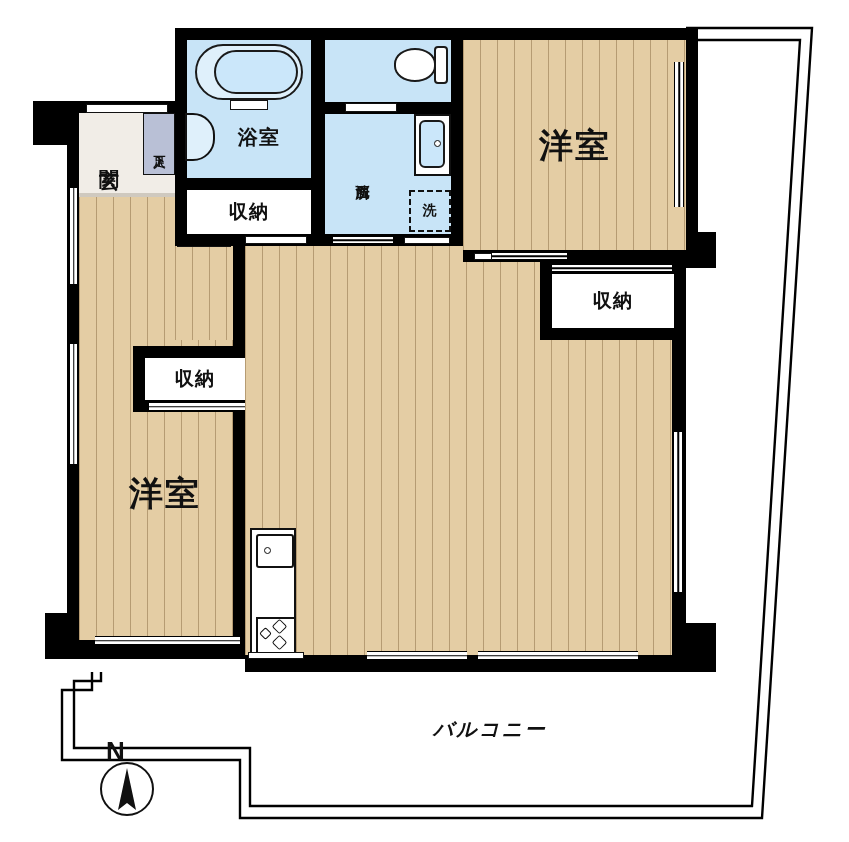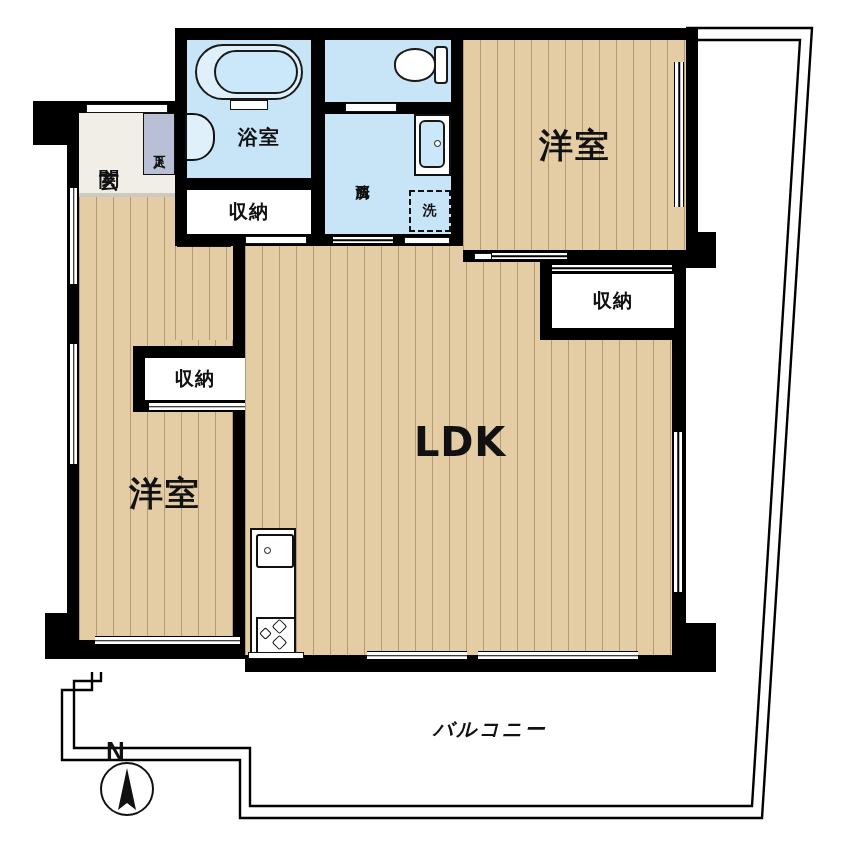--- a/index.html
+++ b/index.html
@@ -170,21 +170,20 @@
   <div class="label lbl-lg" style="left:100px;top:470px;width:130px;height:48px;font-size:34px;">洋室</div>
 
   <div class="win win-v" style="left:69px;top:188px;width:9px;height:96px;"></div>
   <div class="win win-v" style="left:69px;top:344px;width:9px;height:120px;"></div>
 
   <div class="win win-h" style="left:95px;top:636px;width:145px;height:9px;"></div>
 
   <div class="win-plain" style="left:177px;top:240px;width:54px;height:7px;border:1.3px solid #111;box-sizing:border-box;"></div>
 
   <div class="room floor-wood" style="left:245px;top:246px;width:427px;height:409px;"></div>
-  <div class="label lbl-lg" style="left:400px;top:418px;width:120px;height:48px;font-size:40px;font-weight:700;letter-spacing:.02em;">LDK</div>
 
   <div class="fix kitchen" style="left:250px;top:528px;width:46px;height:127px;"></div>
   <div class="ksink" style="left:256px;top:534px;width:34px;height:30px;"></div>
   <div class="dot" style="left:264px;top:547px;width:5px;height:5px;"></div>
   <div class="stove" style="left:256px;top:617px;width:36px;height:36px;"></div>
   <div class="burner" style="left:274px;top:621px;width:9px;height:9px;"></div>
   <div class="burner" style="left:274px;top:637px;width:9px;height:9px;"></div>
   <div class="burner" style="left:261px;top:629px;width:7px;height:7px;"></div>
 
   <div class="win win-v" style="left:673px;top:432px;width:10px;height:160px;"></div>

